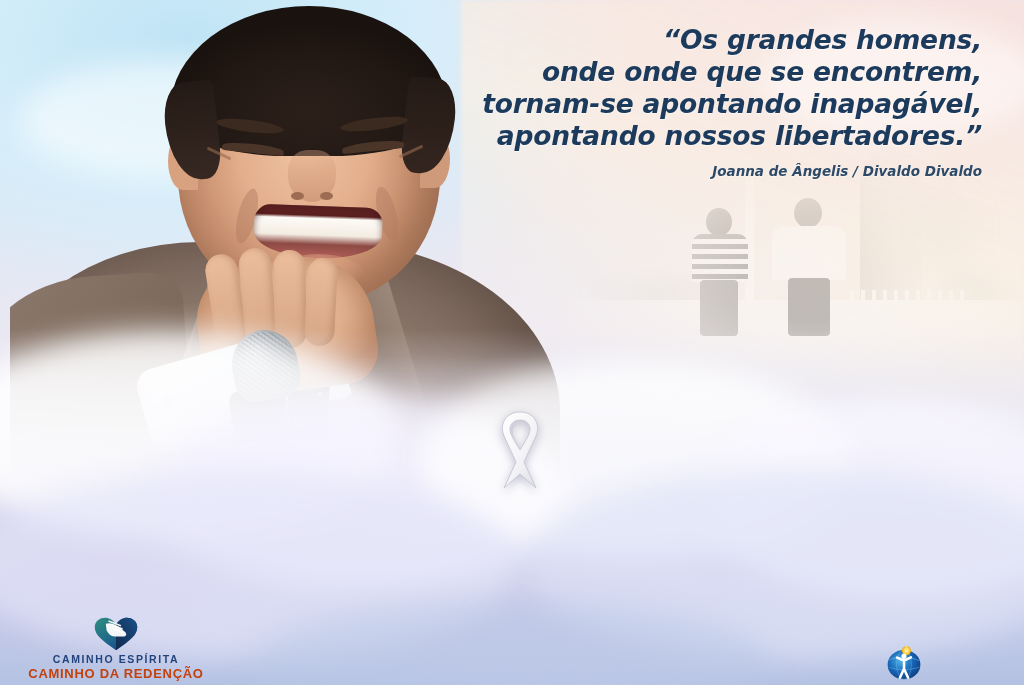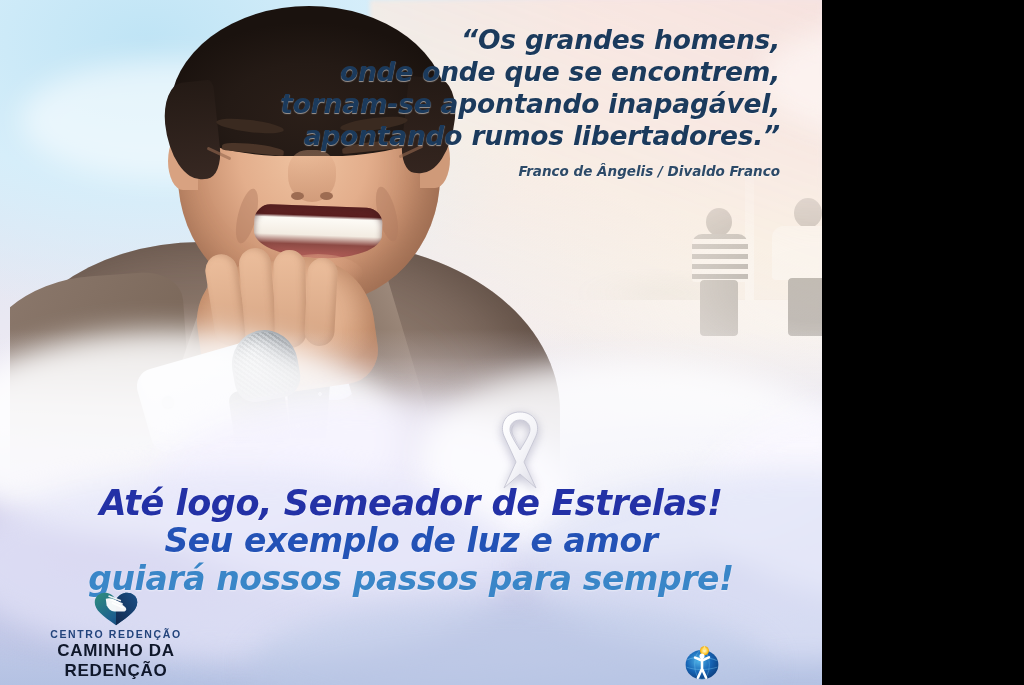--- a/index.html
+++ b/index.html
@@ -1,21 +1,21 @@
 <!DOCTYPE html>
 <html lang="pt-BR"><head>
 <meta charset="utf-8">
 <title>Tributo</title>
 <style>
   html,body{margin:0;padding:0;background:#000;}
   body{font-family:"Liberation Sans",sans-serif;}
 
   #poster{
     position:relative;
-    width:822px;height:685px;
+    width:1024px;height:685px;
     overflow:hidden;
     background:#e9eef8;
   }
 
   
   .bg-sky{
     position:absolute;inset:0;
     background:
       radial-gradient(ellipse 620px 380px at 18% 6%,  #bfe4f5 0%, #d6eefa 38%, rgba(226,240,250,0) 72%),
       radial-gradient(ellipse 540px 300px at 74% 4%,  #f6e6e8 0%, #f3e3e6 42%, rgba(245,236,238,0) 78%),
@@ -249,21 +249,21 @@
   .logo-left{left:16px;width:200px;}
   .logo-right{right:10px;width:220px;}
   .logo-mark{height:34px;display:flex;align-items:flex-end;justify-content:center;}
   .logo-l1{
     font-family:"Liberation Sans",sans-serif;
     font-weight:bold;font-size:10.5px;letter-spacing:1.6px;color:#23447c;
     margin-top:2px;
   }
   .logo-l2{
     font-family:"Liberation Sans",sans-serif;
-    font-weight:bold;font-size:17px;letter-spacing:.7px;color:#0f172a;
+    font-weight:bold;font-size:13px;letter-spacing:.7px;color:#c2410c;
     margin-top:1px;
   }
   .logo-r1{
     font-family:"Liberation Sans",sans-serif;
     font-weight:bold;font-size:13.5px;letter-spacing:.8px;color:#17305e;
     margin-top:3px;
   }
 </style>
 </head>
 <body>
@@ -346,44 +346,39 @@
   <div class="cloud c3"></div>
   <div class="cloud c4"></div>
   <div class="cloud c5"></div>
   <div class="cloud c6"></div>
   <div class="cloud c9"></div>
 
   <div class="quote">
     <div class="quote-line">“Os grandes homens,</div>
     <div class="quote-line">onde onde que se encontrem,</div>
     <div class="quote-line">tornam-se apontando inapagável,</div>
-    <div class="quote-line">apontando rumos libertadores.”</div>
-    <div class="quote-attr">Franco de Ângelis / Divaldo Franco</div>
+    <div class="quote-line">apontando nossos libertadores.”</div>
+    <div class="quote-attr">Joanna de Ângelis / Divaldo Divaldo</div>
   </div>
 
   <div class="ribbon">
     <svg viewBox="0 0 76 84" width="76" height="84" aria-hidden="true">
       <defs>
         <linearGradient id="rg" x1="0" y1="0" x2="1" y2="1">
           <stop offset="0%" stop-color="#ffffff"></stop>
           <stop offset="55%" stop-color="#f4f4f8"></stop>
           <stop offset="100%" stop-color="#dcdce6"></stop>
         </linearGradient>
       </defs>
       <path d="M38 4 C24 4 17 16 22 28 L34 54 L22 80 L38 66 L54 80 L42 54 L54 28 C59 16 52 4 38 4 Z
                M38 12 C46 12 50 19 47 26 C45 31 41 37 38 42 C35 37 31 31 29 26 C26 19 30 12 38 12 Z" fill="url(#rg)" stroke="#c9c9d6" stroke-width="1"></path>
       <path d="M33 16 C29 20 30 25 33 30 L38 40 L31 28 C28 23 29 18 33 16 Z" fill="#b9b9c8" opacity=".55"></path>
     </svg>
   </div>
 
-  <div class="headline">
-    <div class="hl hl1">Até logo, Semeador de Estrelas!</div>
-    <div class="hl hl2">Seu exemplo de luz e amor</div>
-    <div class="hl hl3">guiará nossos passos para sempre!</div>
-  </div>
 
   <div class="logo logo-left">
     <div class="logo-mark">
       <svg viewBox="0 0 56 40" width="48" height="34" aria-hidden="true">
         <defs>
           <linearGradient id="hl" x1="0" y1="0" x2="1" y2="1">
             <stop offset="0%" stop-color="#2f8f7e"></stop>
               <stop offset="60%" stop-color="#1d5f8e"></stop>
               <stop offset="100%" stop-color="#15335f"></stop>
           </linearGradient>
@@ -391,21 +386,21 @@
             <stop offset="0%" stop-color="#1b4f86"></stop>
               <stop offset="100%" stop-color="#12294d"></stop>
           </linearGradient>
         </defs>
         <path d="M28 39 C12 28 3 21 3 12 C3 5 9 1 15 1 C20 1 25 4 28 9 C31 4 36 1 41 1 C47 1 53 5 53 12 C53 21 44 28 28 39 Z" fill="url(#hl)"></path>
         <path d="M28 9 C31 4 36 1 41 1 C47 1 53 5 53 12 C53 21 44 28 28 39 Z" fill="url(#hr)"></path>
         <path d="M16 8 C22 6 28 9 33 13 L39 18 C41 20 40 23 37 23 L26 23 C22 23 19 20 17 16 Z" fill="#ffffff" opacity=".95"></path>
         <path d="M20 5 L33 10 M22 9 L35 14 M24 13 L36 18" stroke="#ffffff" stroke-width="2.2" stroke-linecap="round" opacity=".9"></path>
       </svg>
     </div>
-    <div class="logo-l1">CENTRO REDENÇÃO</div>
+    <div class="logo-l1">CAMINHO ESPÍRITA</div>
     <div class="logo-l2">CAMINHO DA REDENÇÃO</div>
   </div>
 
   <div class="logo logo-right">
     <div class="logo-mark">
       <svg viewBox="0 0 46 44" width="38" height="36" aria-hidden="true">
         <defs>
           <radialGradient id="gb" cx="40%" cy="38%" r="70%">
             <stop offset="0%" stop-color="#4fb3e8"></stop>
               <stop offset="55%" stop-color="#1663b4"></stop>

